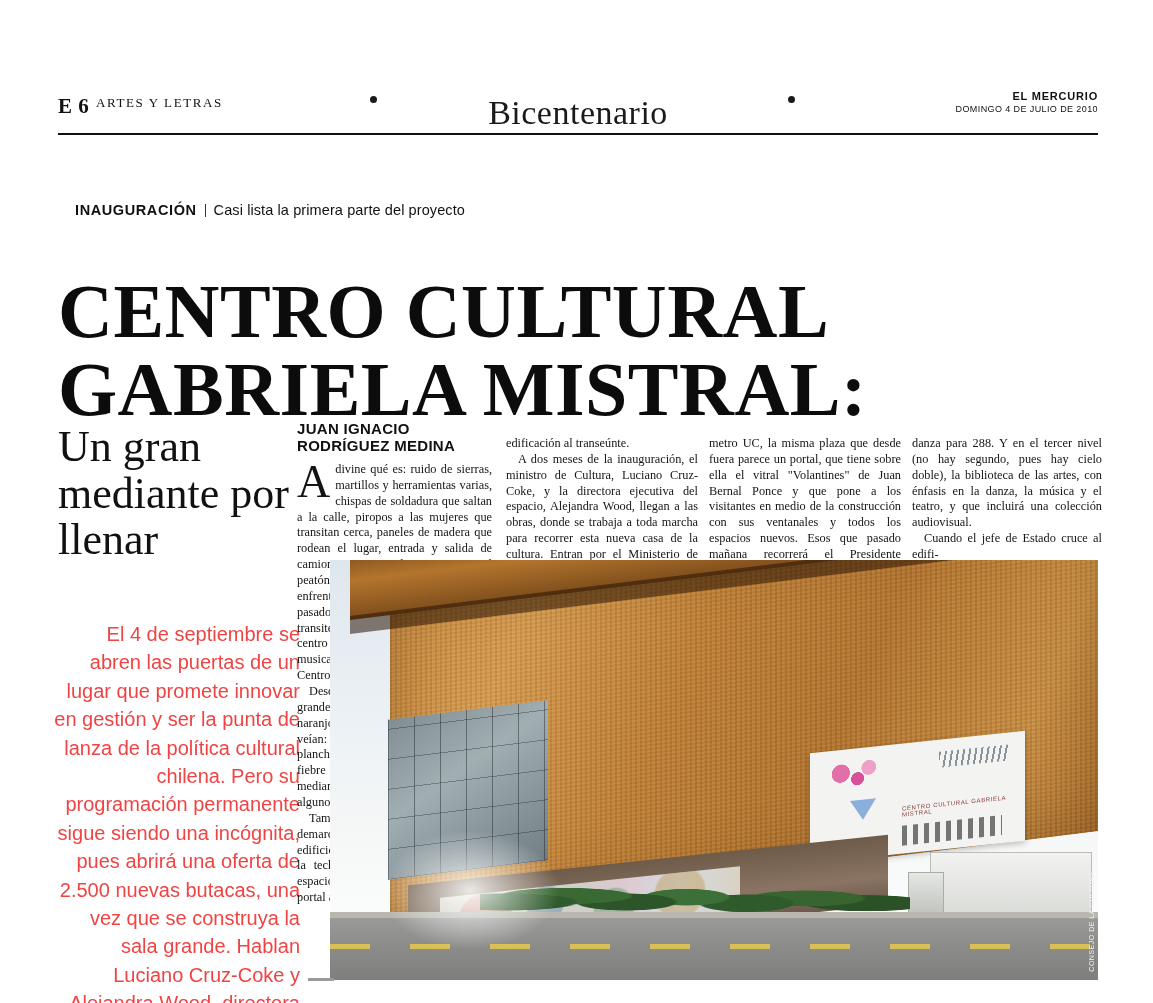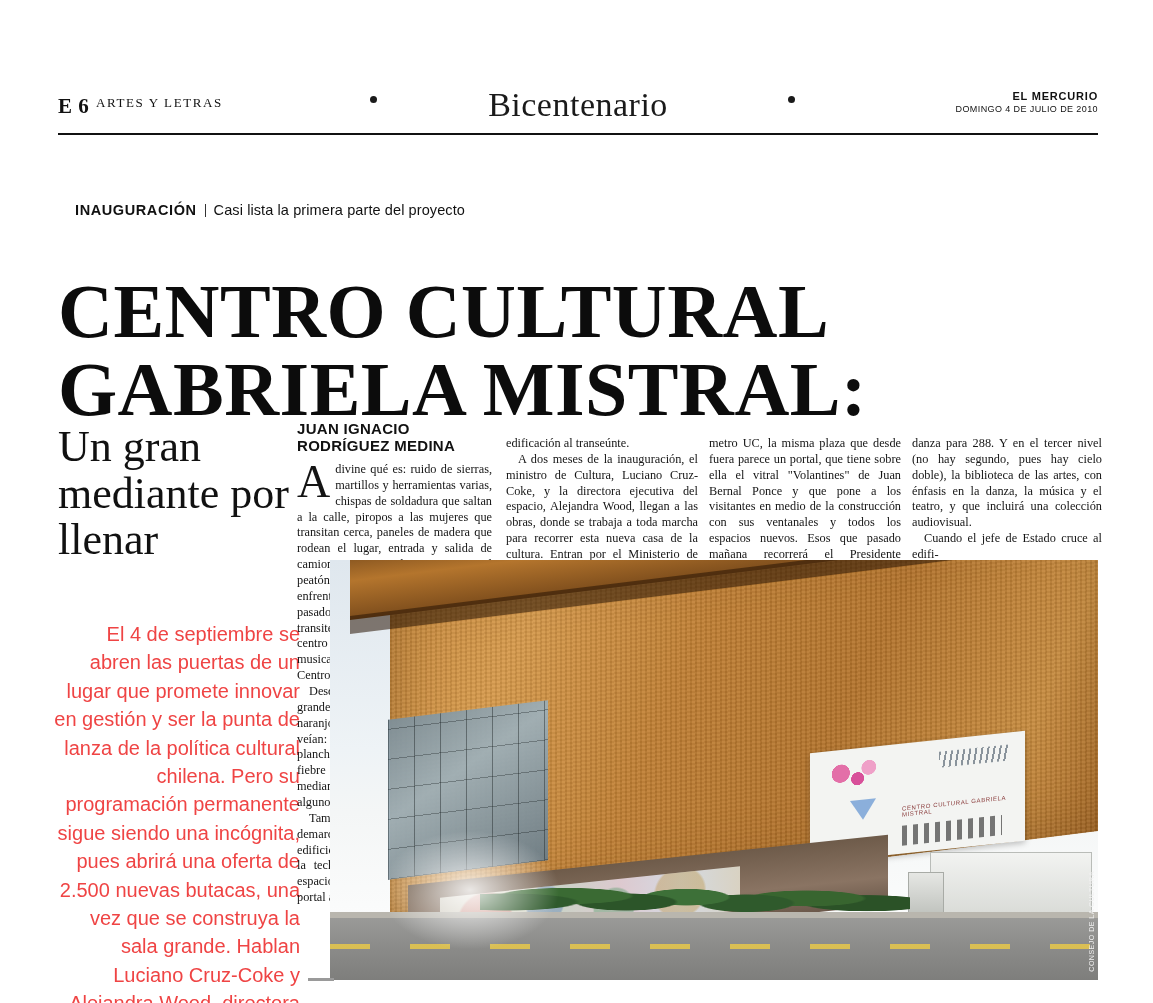--- a/index.html
+++ b/index.html
@@ -44,21 +44,21 @@
     left: 38px;
     top: 17px;
     font-family: "Liberation Serif", serif;
     font-size: 13px;
     letter-spacing: 1.6px;
   }
   .mast-title {
     position: absolute;
     left: 0;
     right: 0;
-    top: 8px;
+    top: 16px;
     text-align: center;
     font-family: "Liberation Serif", serif;
     font-size: 34px;
     letter-spacing: 0.5px;
     color: #1a1a1a;
   }
   .mast-dot {
     position: absolute;
     top: 18px;
     width: 7px;

